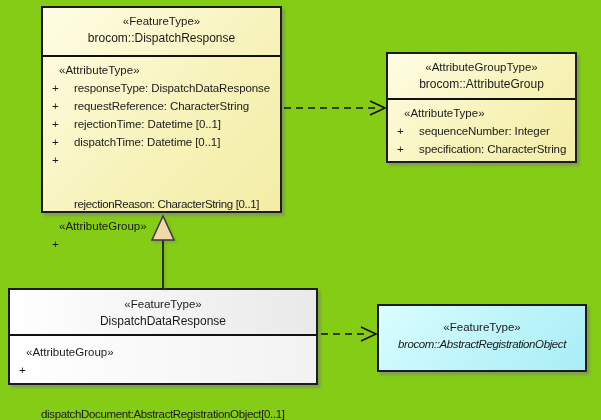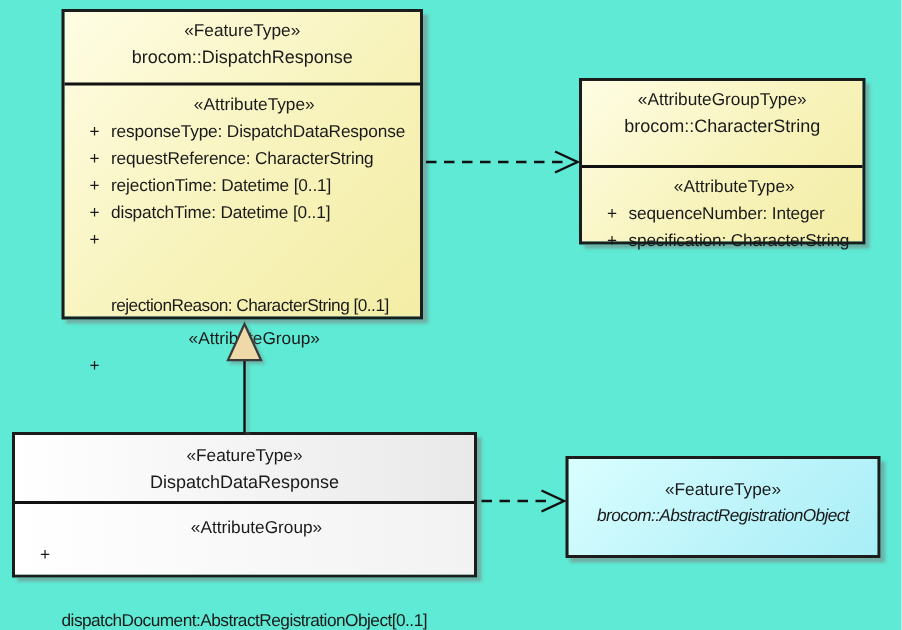--- a/index.html
+++ b/index.html
@@ -1,45 +1,45 @@
 <!DOCTYPE html>
 <html><head>
 <meta charset="utf-8">
 <style>
   html,body{margin:0;padding:0;background:#ffffff;}
   .canvas{
-    position:relative;width:601px;height:420px;background:#5eead4;
+    position:relative;width:601px;height:420px;background:#84cc16;
     font-family:"Liberation Sans",sans-serif;color:#1a1a1a;overflow:hidden;
   }
   .uml-box{
     position:absolute;box-sizing:border-box;
     border:2px solid #1c1c1c;
     box-shadow:3px 3px 2px rgba(125,125,125,.55);
   }
   .fill-yellow{background:linear-gradient(135deg,#FEFDE4 0%,#F7F2B8 60%,#F3EDA6 100%);}
   .fill-neutral-h{background:linear-gradient(90deg,#FFFFFF 0%,#E9E9E9 100%);}
   .fill-neutral-b{background:linear-gradient(90deg,#FFFFFF 0%,#F2F2F2 100%);}
   .fill-cyan{background:linear-gradient(135deg,#DAFEFF 0%,#BDF4FA 55%,#A9EEF6 100%);}
   .box-header{box-sizing:border-box;text-align:center;padding-top:5px;}
   .stereo{font-size:11.5px;line-height:17px;}
   .cname{font-size:12px;font-weight:normal;line-height:17px;}
   .cname.italic{font-style:italic;letter-spacing:-0.4px;font-size:11.5px;}
   .sep{height:0;border-top:2px solid #111111;}
-  .box-body{box-sizing:border-box;padding-top:4px;text-align:center;}
+  .box-body{box-sizing:border-box;padding-top:4px;}
   .attr-heading{font-size:11.5px;line-height:18px;padding-left:16px;white-space:nowrap;}
   .attr-row{display:flex;font-size:11.5px;line-height:18px;white-space:nowrap;}
   .attr-row .vis{width:22px;padding-left:9px;flex:none;}
   .attr-row .txt{letter-spacing:-0.1px;}
   .attr-row .txt.condensed{letter-spacing:-0.35px;margin-top:44px;}
   .gap{height:4px;}
   
   #box-dispatch-response{left:41px;top:6px;width:241px;height:207px;}
   #box-dispatch-response .box-header{height:47px;}
   #box-criterion-error{left:386px;top:52px;width:191px;height:111px;}
-  #box-criterion-error .box-header{height:56px;}
+  #box-criterion-error .box-header{height:44px;}
   #box-dispatch-data-response{left:8px;top:288px;width:310px;height:97px;}
   #box-dispatch-data-response .box-header{height:46px;padding-top:6px;border-bottom:2px solid #111;}
   #box-abstract-registration-object{left:377px;top:304px;width:210px;height:68px;padding-top:13px;text-align:center;}
   #connector-layer{position:absolute;left:0;top:0;width:601px;height:420px;pointer-events:none;}
 </style>
 </head>
 <body>
 
 <div class="canvas">
 
@@ -75,21 +75,21 @@
       <div class="attr-heading">«AttributeGroup»</div>
       <div class="attr-row">
         <span class="vis">+</span>
       </div>
     </div>
   </div>
 
   <div id="box-criterion-error" class="uml-box fill-yellow">
     <div class="box-header">
       <div class="stereo">«AttributeGroupType»</div>
-      <div class="cname">brocom::CharacterString</div>
+      <div class="cname">brocom::AttributeGroup</div>
     </div>
     <div class="sep"></div>
     <div class="box-body">
       <div class="attr-heading">«AttributeType»</div>
       <div class="attr-row">
         <span class="vis">+</span>
         <span class="txt">sequenceNumber: Integer</span>
       </div>
       <div class="attr-row">
         <span class="vis">+</span>

